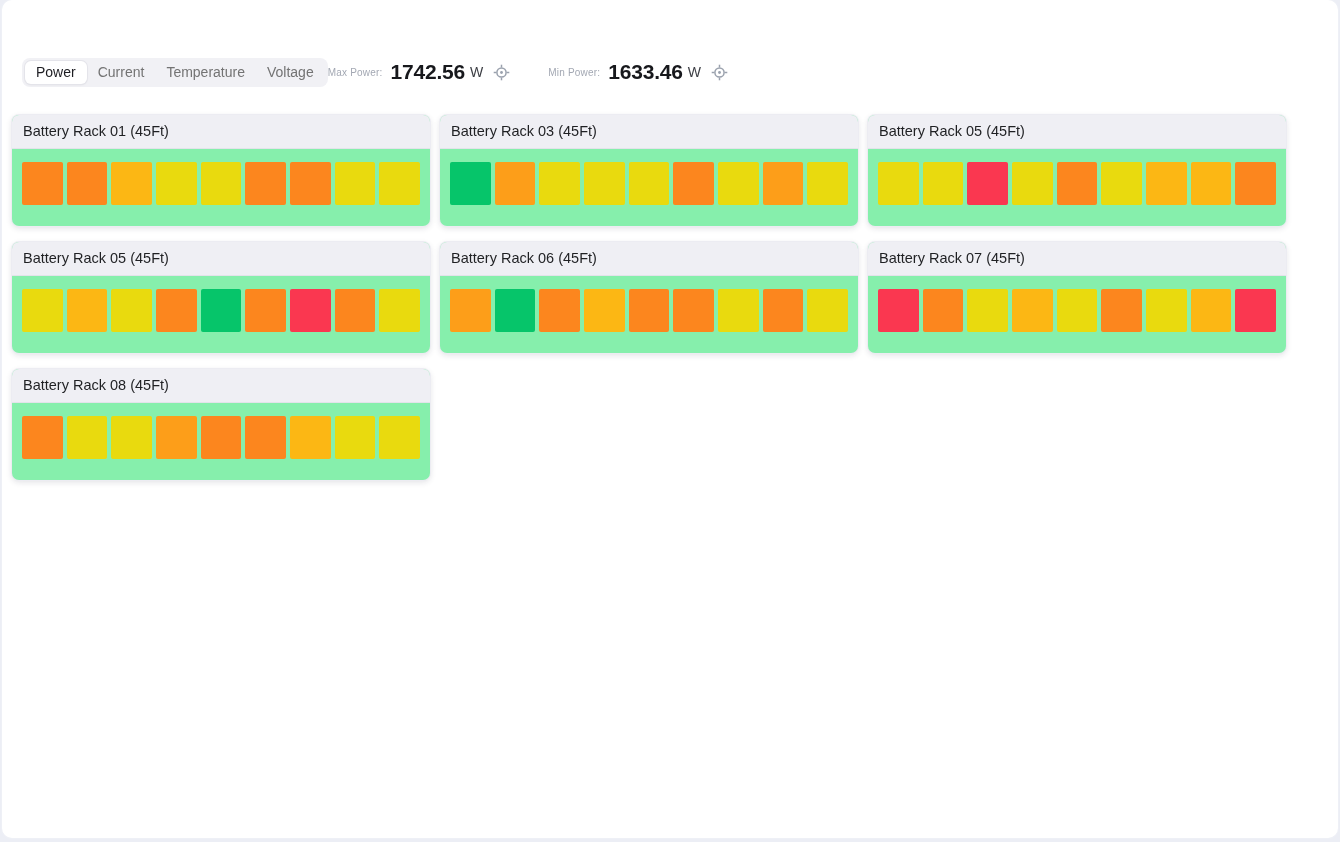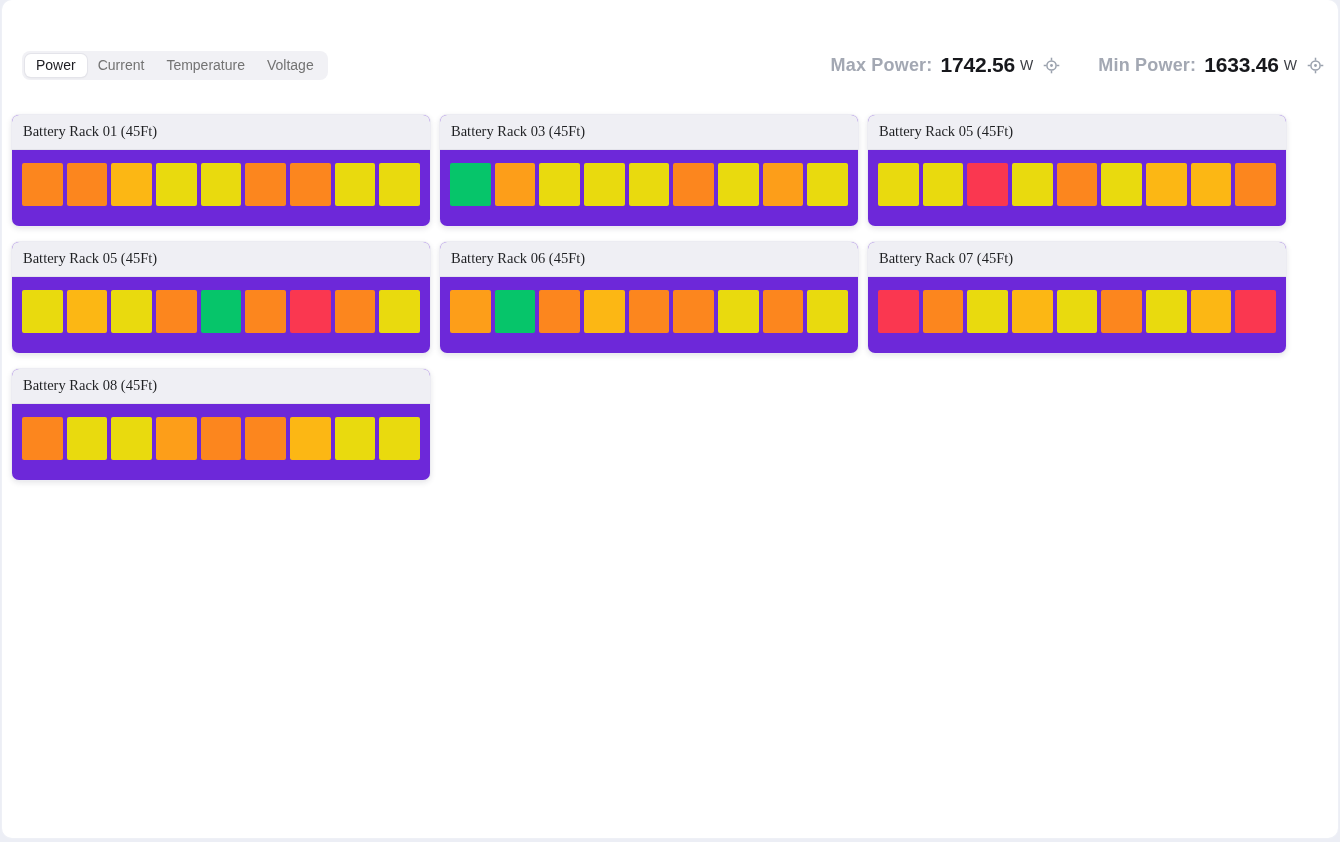--- a/index.html
+++ b/index.html
@@ -13,25 +13,25 @@
     position: absolute;
     left: 2px; top: 0; right: 2px;
     height: 838px;
     background: #ffffff;
     border-radius: 10px;
     box-shadow: 0 0 0 1px #eef0f6;
   }
   
   .toolbar {
     position: absolute;
-    left: 20px; right: 14px; top: 50px;
+    left: 20px; right: 14px; top: 57px;
     height: 30px;
     display: flex;
     align-items: center;
-    justify-content: space-between;
+    justify-content: flex-start;
   }
   .tabs {
     display: inline-flex;
     align-items: center;
     background: #f1f1f5;
     border-radius: 8px;
     padding: 3px;
     height: 29px;
   }
   .tab {
@@ -52,22 +52,22 @@
     display: flex;
     align-items: center;
     gap: 38px;
   }
   .metric {
     display: flex;
     align-items: center;
     gap: 8px;
   }
   .metric-label {
-    font-size: 18px;
-    font-weight: bold;
+    font-size: 10px;
+    font-weight: normal;
     color: #a3a8b3;
     letter-spacing: 0.2px;
   }
   .metric-value {
     font-size: 21px;
     font-weight: bold;
     color: #17181c;
     letter-spacing: -0.2px;
   }
   .metric-unit {
@@ -84,26 +84,25 @@
   
   .rack-grid {
     position: absolute;
     left: 10px; top: 115px;
     display: grid;
     grid-template-columns: repeat(3, 418px);
     column-gap: 10px;
     row-gap: 16px;
   }
   .rack-card {
-    background: #6d28d9;
+    background: #86efac;
     border-radius: 7px;
     box-shadow: 0 0 0 1px #ececf2, 0 2px 6px rgba(30,30,60,0.14);
     overflow: hidden;
     height: 111px;
-    font-family: Liberation Serif, serif;
   }
   .rack-header {
     background: #efeff4;
     border-bottom: 1px solid #e3e3ea;
     padding: 8px 11px 9px 11px;
     font-size: 14.5px;
     color: #1f2023;
   }
   .rack-body {
     display: flex;

